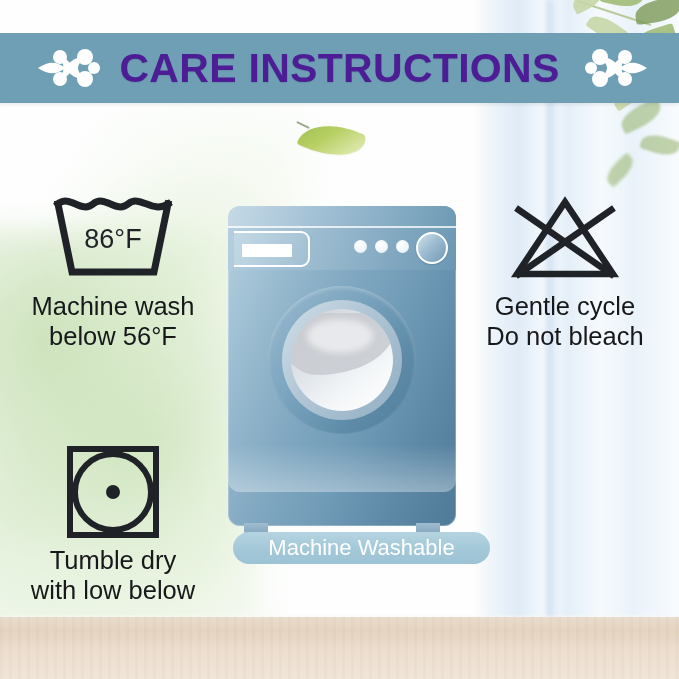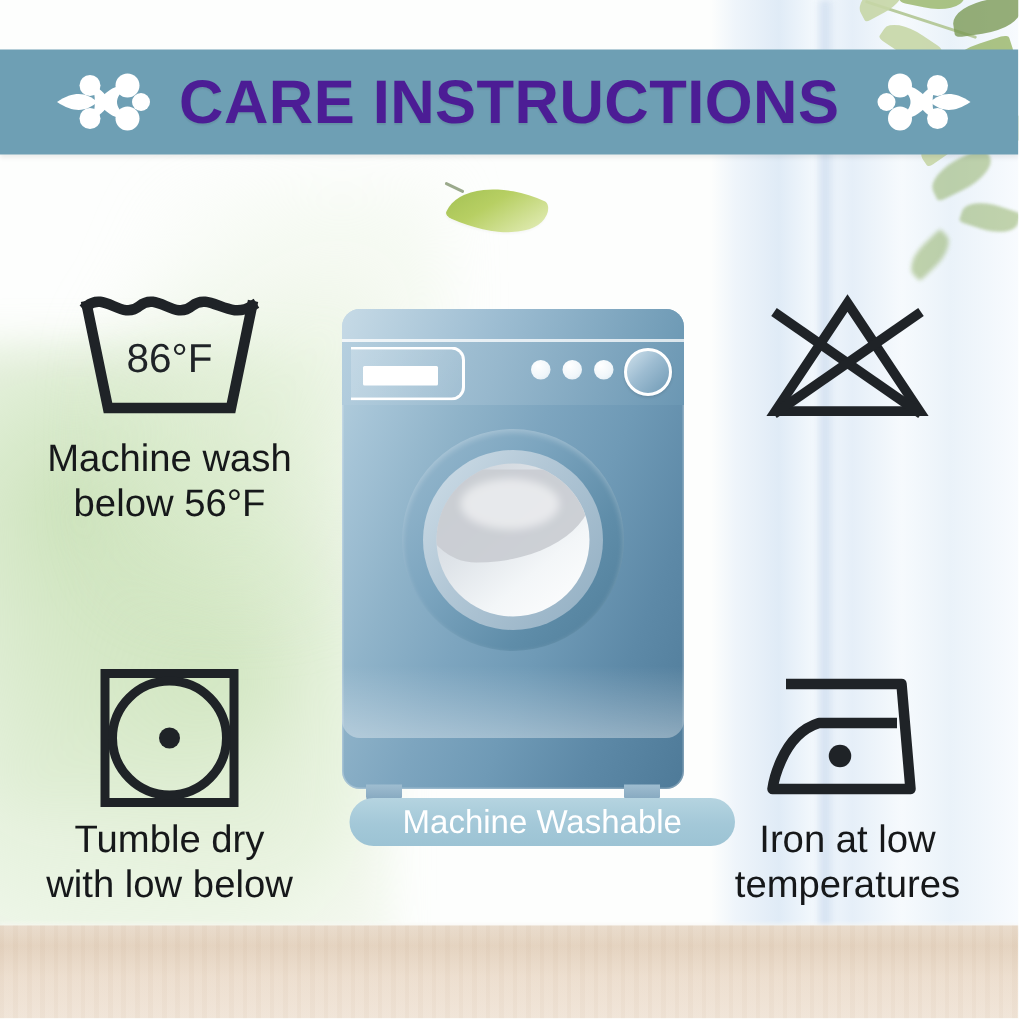--- a/index.html
+++ b/index.html
@@ -461,44 +461,36 @@
   <div class="cell cell-tr">
     <div class="cell-icon">
       <svg viewBox="0 0 130 96" width="130" height="96">
         <g fill="none" stroke="#1f2327" stroke-width="6.5" stroke-linecap="butt" stroke-linejoin="miter">
           <path d="M65 12 L113 84 L17 84 Z"></path>
           <line x1="16" y1="18" x2="114" y2="86"></line>
           <line x1="114" y1="18" x2="16" y2="86"></line>
         </g>
       </svg>
     </div>
+    <div class="cell-label">Gentle cycle
+Do not bleach</div>
   </div>
 
   <div class="cell cell-bl">
     <div class="cell-icon">
       <svg viewBox="0 0 110 100" width="110" height="100">
         <rect x="12" y="7" width="86" height="86" fill="none" stroke="#1f2327" stroke-width="6"></rect>
         <circle cx="55" cy="50" r="38" fill="none" stroke="#1f2327" stroke-width="6"></circle>
         <circle cx="55" cy="50" r="7" fill="#1f2327"></circle>
       </svg>
     </div>
     <div class="cell-label">Tumble dry
 with low below</div>
   </div>
 
-  <div class="cell cell-br">
-    <div class="cell-icon">
-      <svg viewBox="0 0 130 100" width="130" height="100">
-        <path d="M24 14 L101 14 L107 84 L15 84 C15 84 20 48 46 40 L98 40" fill="none" stroke="#1f2327" stroke-width="7" stroke-linejoin="round" stroke-linecap="butt"></path>
-        <circle cx="60" cy="62" r="7.5" fill="#1f2327"></circle>
-      </svg>
-    </div>
-    <div class="cell-label">Iron at low
-temperatures</div>
-  </div>
 
   <div class="washer">
     <div class="washer-body"></div>
     <div class="washer-top"></div>
     <div class="washer-panel"></div>
 
     <div class="drawer">
       <div class="drawer-slot"></div>
     </div>
 

